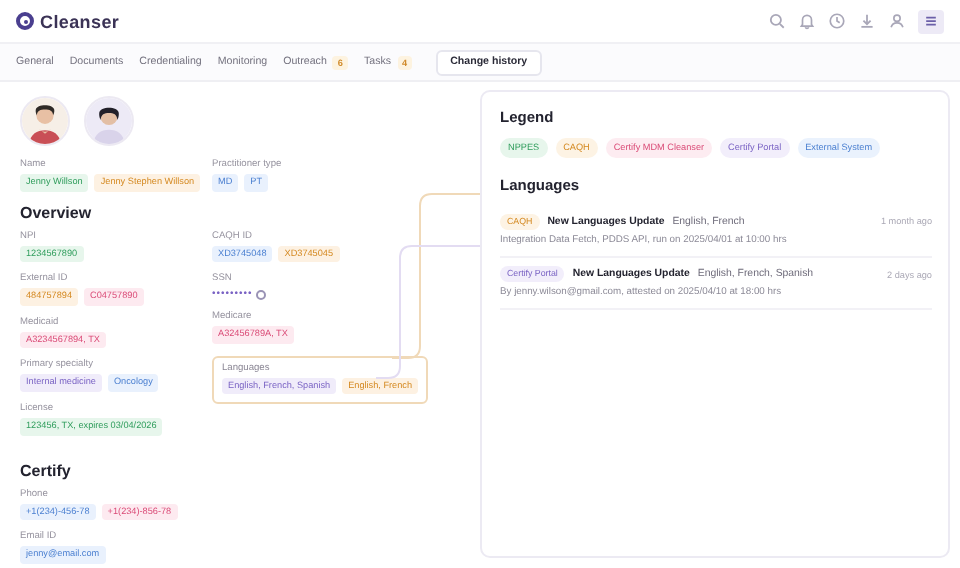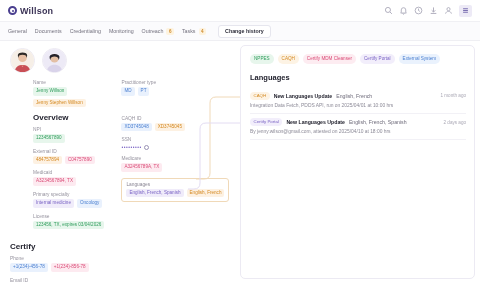--- a/index.html
+++ b/index.html
@@ -88,21 +88,21 @@
   .avatars { display: flex; gap: 7px; margin-bottom: 7px; }
   .avatar {
     width: 25px; height: 25px; border-radius: 50%;
     overflow: hidden; position: relative;
     border: 1px solid #ece9f2;
   }
   .avatar svg { width: 100%; height: 100%; display: block; }
 
   
   .cols { display: flex; }
-  .col-a { width: 96px; margin-left: 23px; }
+  .col-a { width: 96px; }
   .col-b { width: 120px; }
 
   .field { margin-bottom: 6px; }
   .flabel { font-size: 4.8px; color: #96939f; margin-bottom: 2px; }
   .tags { display: flex; flex-wrap: wrap; gap: 3px; }
   .tag {
     font-size: 4.6px; line-height: 1;
     padding: 2px 3px; border-radius: 2px;
     white-space: nowrap;
   }
@@ -167,21 +167,21 @@
   .hist-val { font-size: 5.2px; color: #6e6b7a; white-space: nowrap; }
   .hist-age { font-size: 4.6px; color: #aaa8b5; margin-left: auto; white-space: nowrap; }
   .hist-sub { font-size: 4.9px; color: #8c8a97; margin-top: 3px; }
 </style>
 </head>
 <body>
 
 <div class="topbar">
   <div class="brand">
     <span class="brand-mark"></span>
-    <span class="brand-name">Willson</span>
+    <span class="brand-name">Cleanser</span>
   </div>
   <div class="topicons">
     <span class="ticon">
       <svg viewBox="0 0 16 16" fill="none" stroke="currentColor" stroke-width="1.6">
           <circle cx="7" cy="7" r="4.5"></circle>
           <path d="M10.5 10.5L14 14"></path>
         </svg>
     </span>
     <span class="ticon">
       <svg viewBox="0 0 16 16" fill="none" stroke="currentColor" stroke-width="1.5">
@@ -383,20 +383,21 @@
       <div class="flabel">Email ID</div>
       <div class="tags">
         <span class="tag t-blue">jenny@email.com</span>
       </div>
     </div>
 
   </div>
 
   <div class="right">
 
+    <div class="legend-title">Legend</div>
     <div class="legend-row">
       <span class="legend-tag lg-green">NPPES</span>
       <span class="legend-tag lg-orange">CAQH</span>
       <span class="legend-tag lg-pink">Certify MDM Cleanser</span>
       <span class="legend-tag lg-purple">Certify Portal</span>
       <span class="legend-tag lg-blue">External System</span>
     </div>
 
     <div class="lang-head">Languages</div>
 

